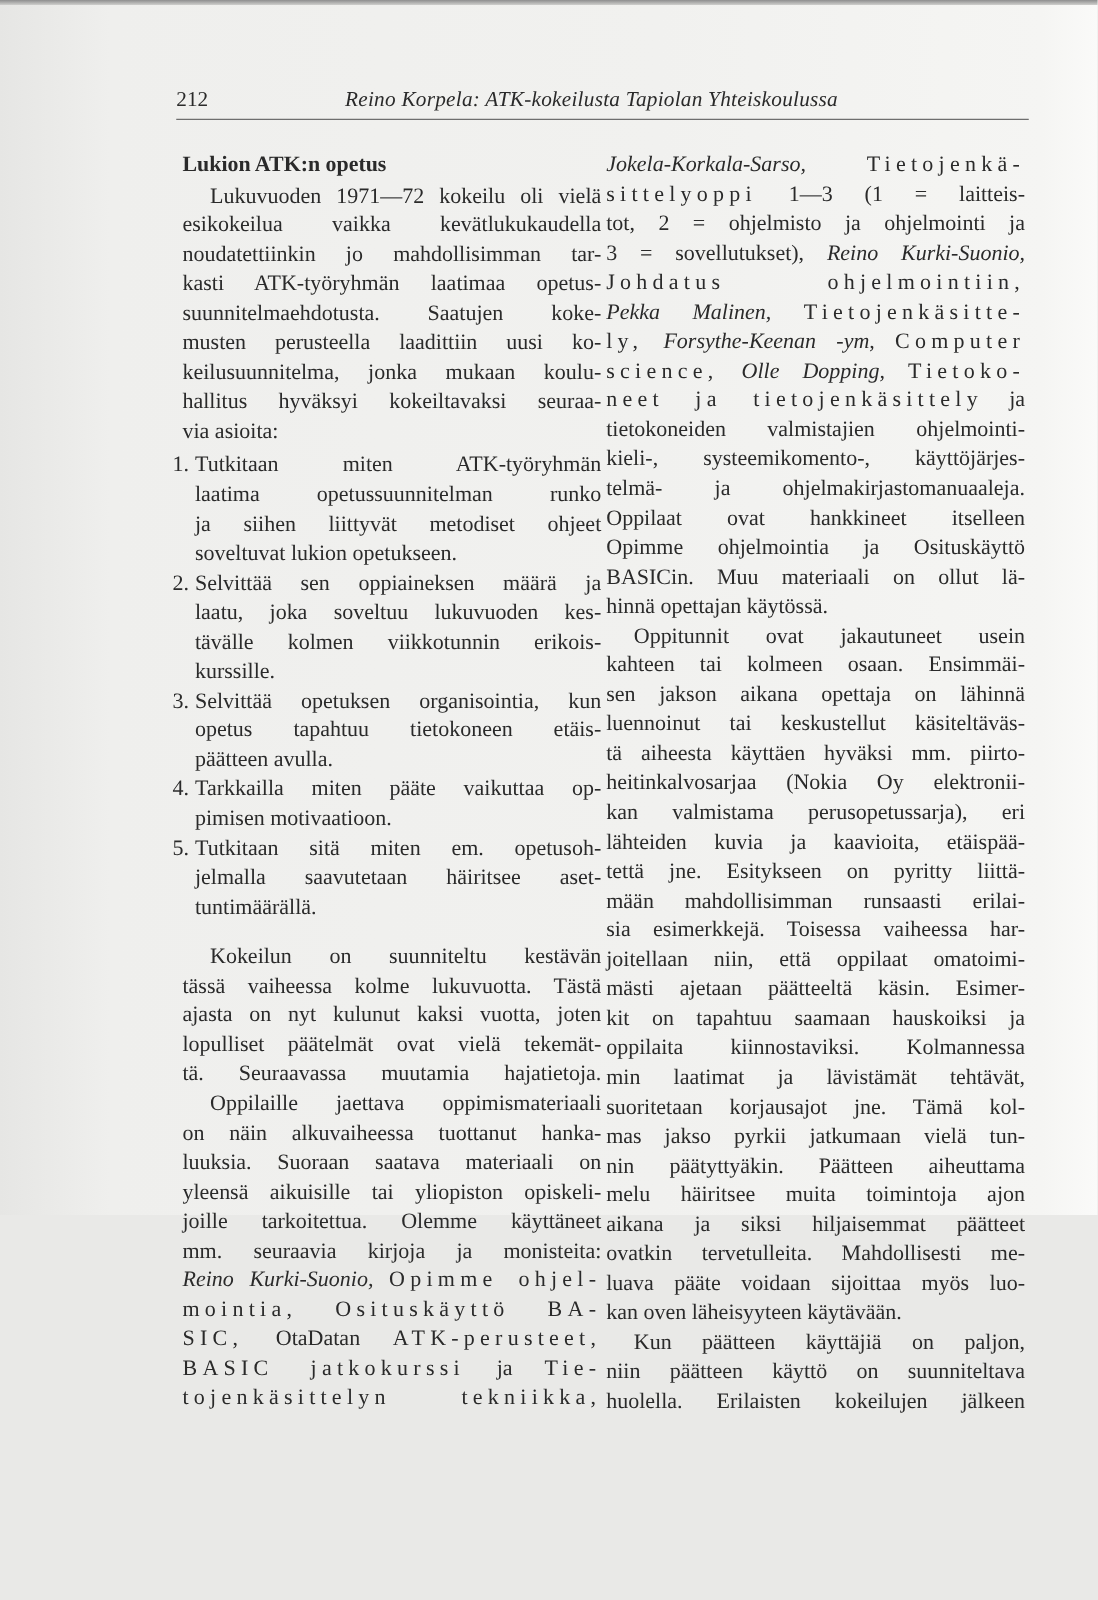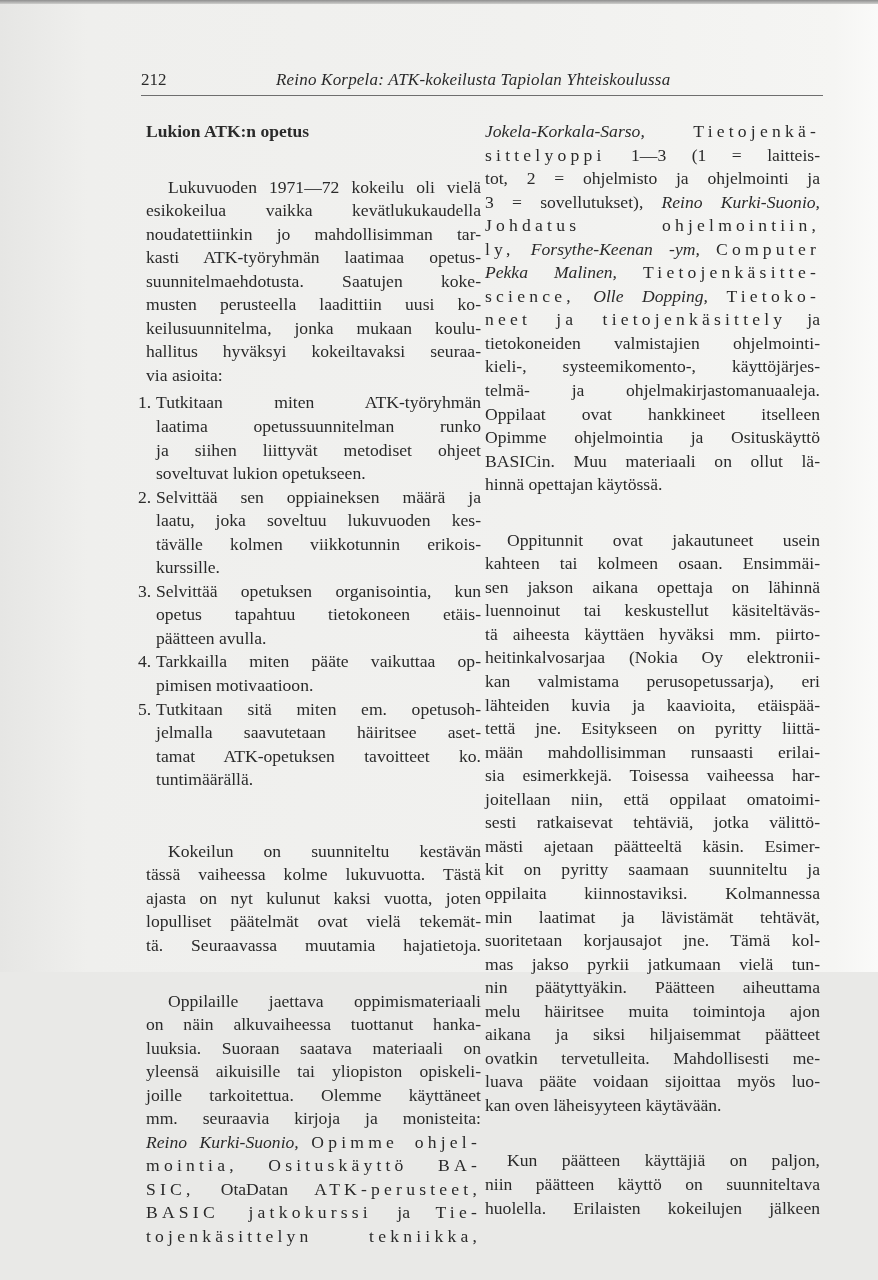--- a/index.html
+++ b/index.html
@@ -28,21 +28,21 @@
   }
   .col {
     position: absolute; top: 120px; width: 335px;
     font-size: 17.6px; line-height: 23.55px;
   }
   .col-left { left: 146px; }
   .col-right { left: 485px; }
   .line { display: block; white-space: nowrap; text-align: justify; text-align-last: justify; height: 23.55px; }
   .line.last { text-align-last: left; }
   .heading { font-weight: bold; font-size: 17.5px; text-align-last: left; margin-bottom: 1px; }
-  .indent { padding-left: 22px; margin-top: 32px; }
+  .indent { padding-left: 22px; }
   .item { position: relative; padding-left: 10px; }
   .item-num { position: absolute; left: -8px; }
   .gap { height: 16px; display: block; }
   .sp { letter-spacing: 4.2px; }
   i, .it { font-style: italic; }
 </style>
 </head>
 <body>
 
 <div class="page">
@@ -92,21 +92,20 @@
       </div>
       <div class="item">
         <span class="item-num">4.</span>
         <span class="line">Tarkkailla miten pääte vaikuttaa op-</span>
         <span class="line last">pimisen motivaatioon.</span>
       </div>
       <div class="item">
         <span class="item-num">5.</span>
         <span class="line">Tutkitaan sitä miten em. opetusoh-</span>
         <span class="line">jelmalla saavutetaan häiritsee aset-</span>
-        <span class="line">tamat ATK-opetuksen tavoitteet ko.</span>
         <span class="line last">tuntimäärällä.</span>
       </div>
     </div>
 
     <span class="gap"></span>
 
     <div>
       <span class="line indent">Kokeilun on suunniteltu kestävän</span>
       <span class="line">tässä vaiheessa kolme lukuvuotta. Tästä</span>
       <span class="line">ajasta on nyt kulunut kaksi vuotta, joten</span>
@@ -129,22 +128,22 @@
     </div>
   </div>
 
   <div class="col col-right">
     <div>
       <span class="line"><i>Jokela-Korkala-Sarso,</i> <span class="sp">Tietojenkä-</span></span>
       <span class="line"><span class="sp">sittelyoppi</span> <span>1—3 (1 = laitteis-</span></span>
       <span class="line">tot, 2 = ohjelmisto ja ohjelmointi ja</span>
       <span class="line"><span>3 = sovellutukset),</span> <i>Reino Kurki-Suonio,</i></span>
       <span class="line sp">Johdatus ohjelmointiin,</span>
+      <span class="line"><i>Pekka Malinen,</i> <span class="sp">Tietojenkäsitte-</span></span>
       <span class="line"><span class="sp">ly,</span> <i>Forsythe-Keenan -ym,</i> <span class="sp">Computer</span></span>
-      <span class="line"><i>Pekka Malinen,</i> <span class="sp">Tietojenkäsitte-</span></span>
       <span class="line"><span class="sp">science,</span> <i>Olle Dopping,</i> <span class="sp">Tietoko-</span></span>
       <span class="line"><span class="sp">neet ja tietojenkäsittely</span> <span>ja</span></span>
       <span class="line">tietokoneiden valmistajien ohjelmointi-</span>
       <span class="line">kieli-, systeemikomento-, käyttöjärjes-</span>
       <span class="line">telmä- ja ohjelmakirjastomanuaaleja.</span>
       <span class="line">Oppilaat ovat hankkineet itselleen</span>
       <span class="line">Opimme ohjelmointia ja Osituskäyttö</span>
       <span class="line">BASICin. Muu materiaali on ollut lä-</span>
       <span class="line last">hinnä opettajan käytössä.</span>
     </div>
@@ -155,23 +154,22 @@
       <span class="line">sen jakson aikana opettaja on lähinnä</span>
       <span class="line">luennoinut tai keskustellut käsiteltäväs-</span>
       <span class="line">tä aiheesta käyttäen hyväksi mm. piirto-</span>
       <span class="line">heitinkalvosarjaa (Nokia Oy elektronii-</span>
       <span class="line">kan valmistama perusopetussarja), eri</span>
       <span class="line">lähteiden kuvia ja kaavioita, etäispää-</span>
       <span class="line">tettä jne. Esitykseen on pyritty liittä-</span>
       <span class="line">mään mahdollisimman runsaasti erilai-</span>
       <span class="line">sia esimerkkejä. Toisessa vaiheessa har-</span>
       <span class="line">joitellaan niin, että oppilaat omatoimi-</span>
-      <span class="line">sesti ratkaisevat tehtäviä, jotka välittö-</span>
       <span class="line">mästi ajetaan päätteeltä käsin. Esimer-</span>
-      <span class="line">kit on pyritty saamaan suunniteltu ja</span>
+      <span class="line">kit on tapahtuu saamaan hauskoiksi ja</span>
       <span class="line">oppilaita kiinnostaviksi. Kolmannessa</span>
       <span class="line">min laatimat ja lävistämät tehtävät,</span>
       <span class="line">suoritetaan korjausajot jne. Tämä kol-</span>
       <span class="line">mas jakso pyrkii jatkumaan vielä tun-</span>
       <span class="line">nin päätyttyäkin. Päätteen aiheuttama</span>
       <span class="line">melu häiritsee muita toimintoja ajon</span>
       <span class="line">aikana ja siksi hiljaisemmat päätteet</span>
       <span class="line">ovatkin tervetulleita. Mahdollisesti me-</span>
       <span class="line">luava pääte voidaan sijoittaa myös luo-</span>
       <span class="line last">kan oven läheisyyteen käytävään.</span>

